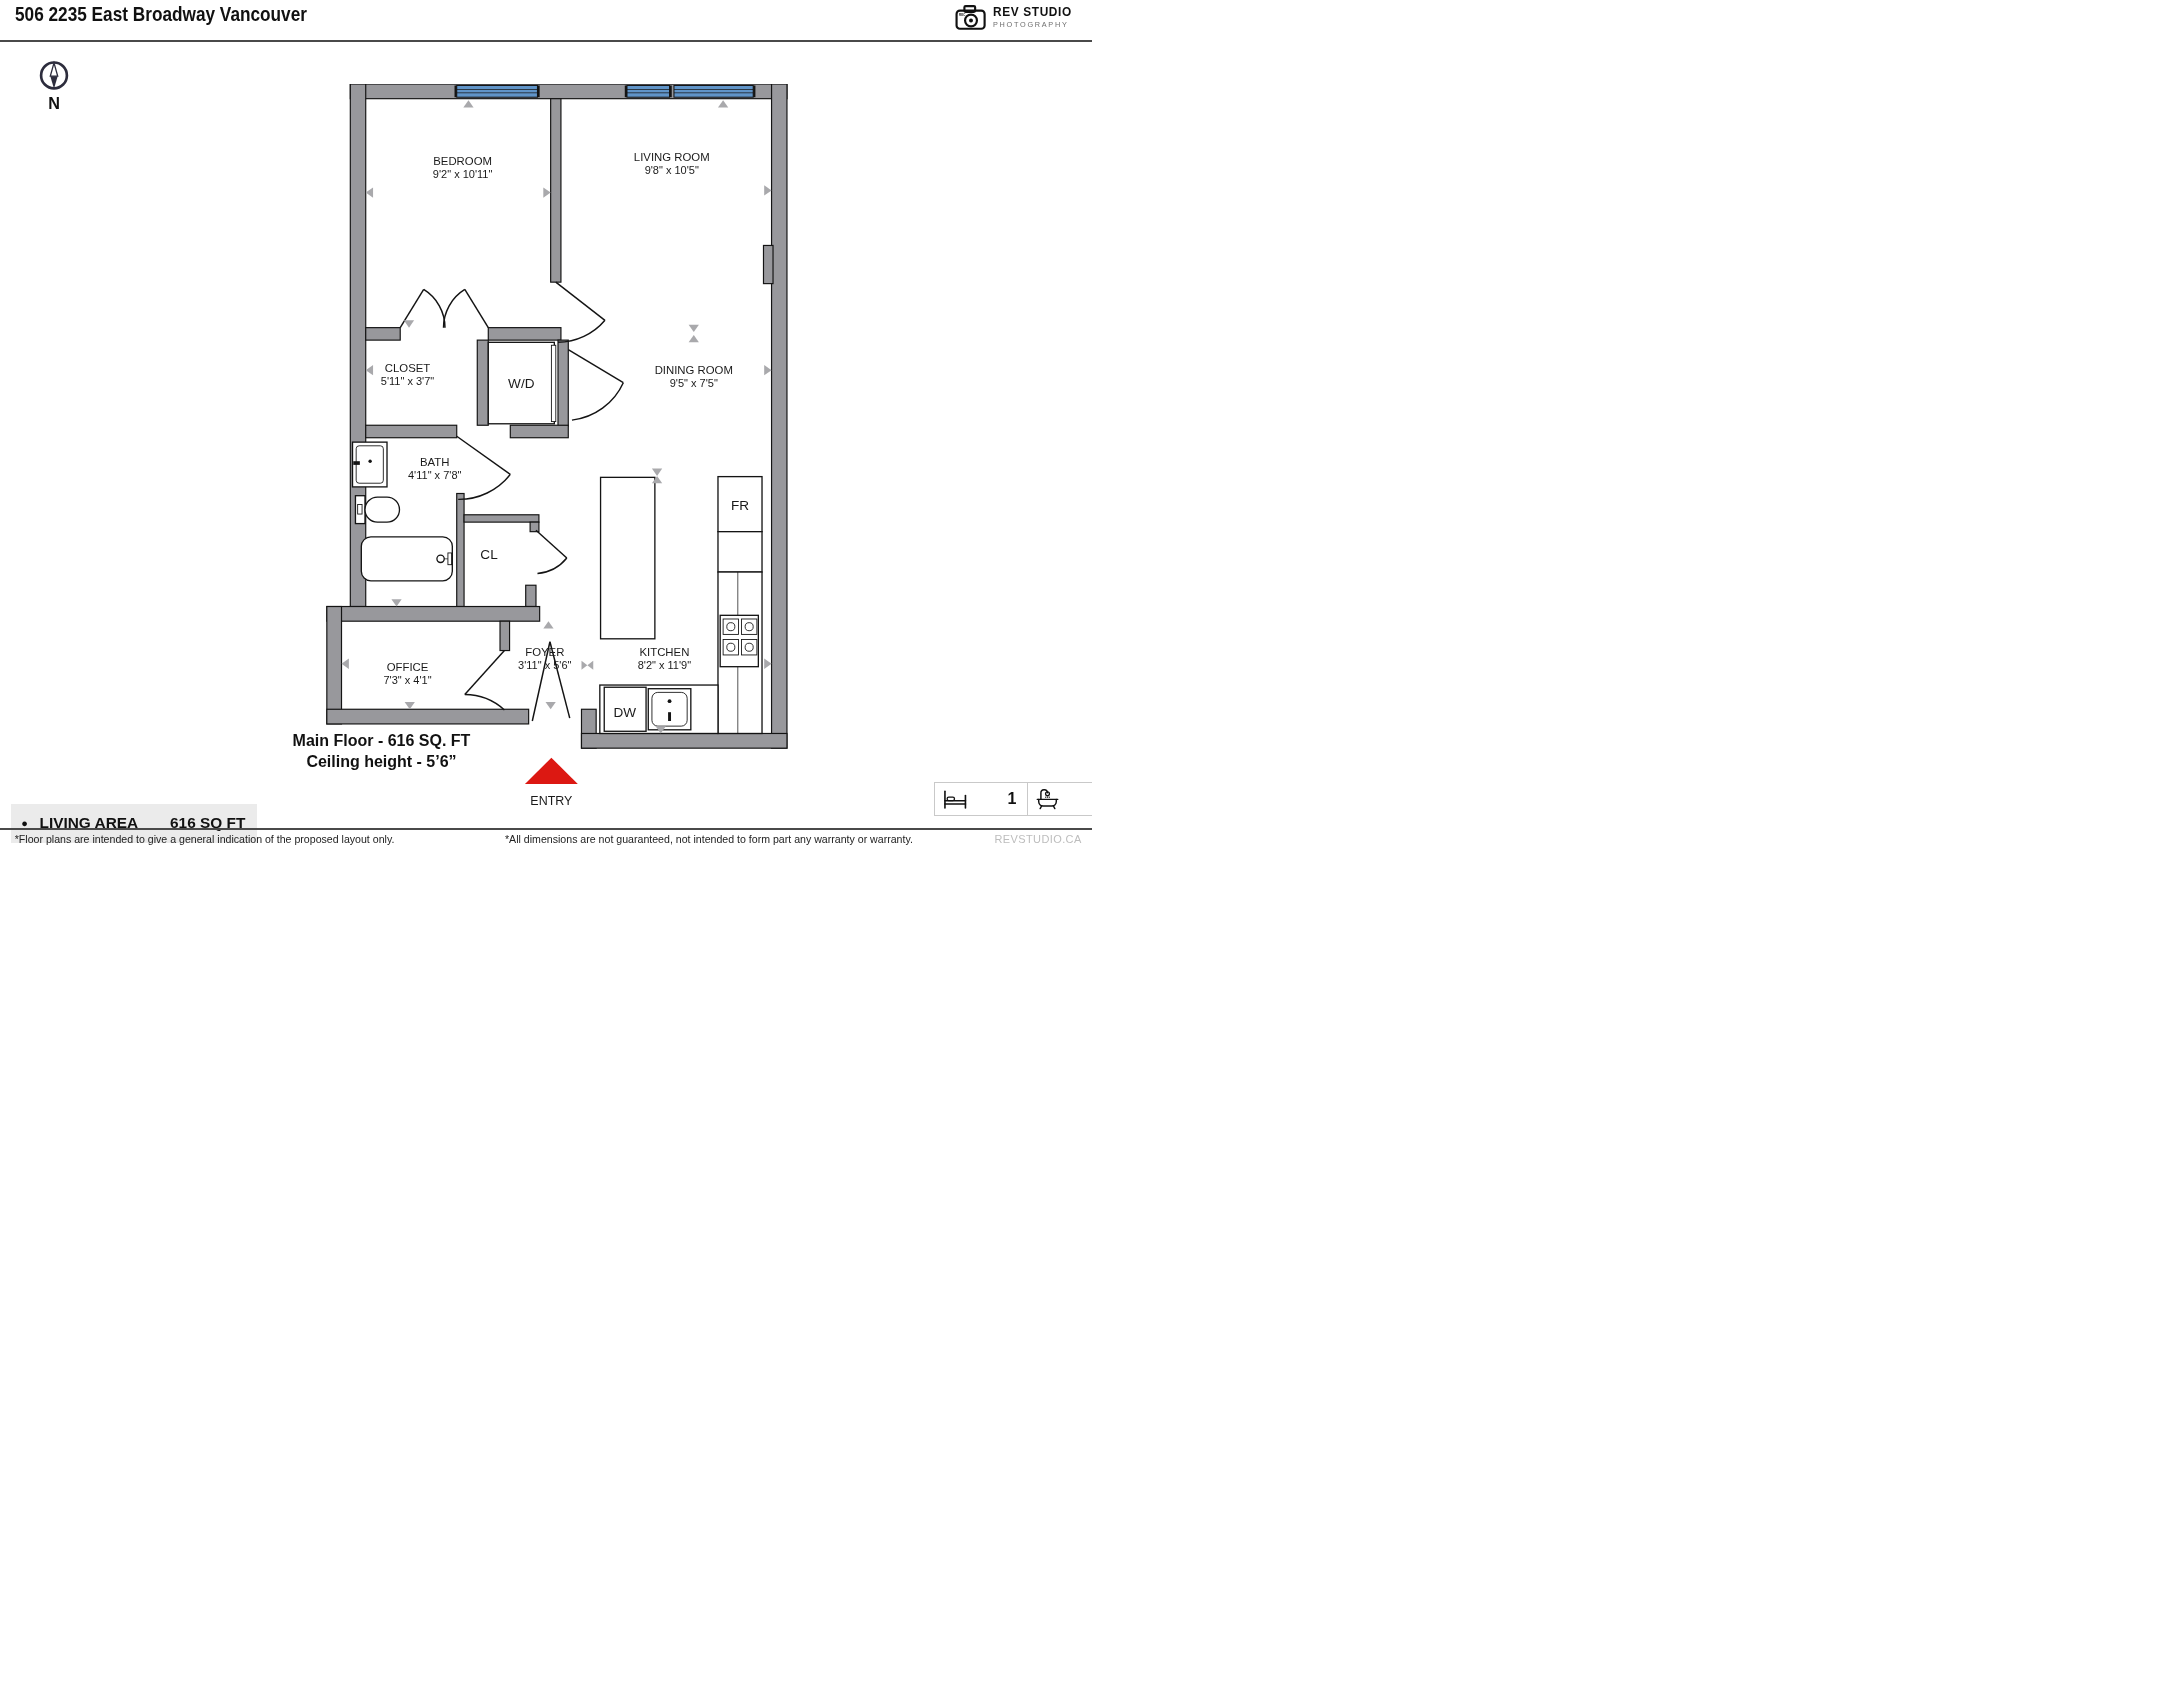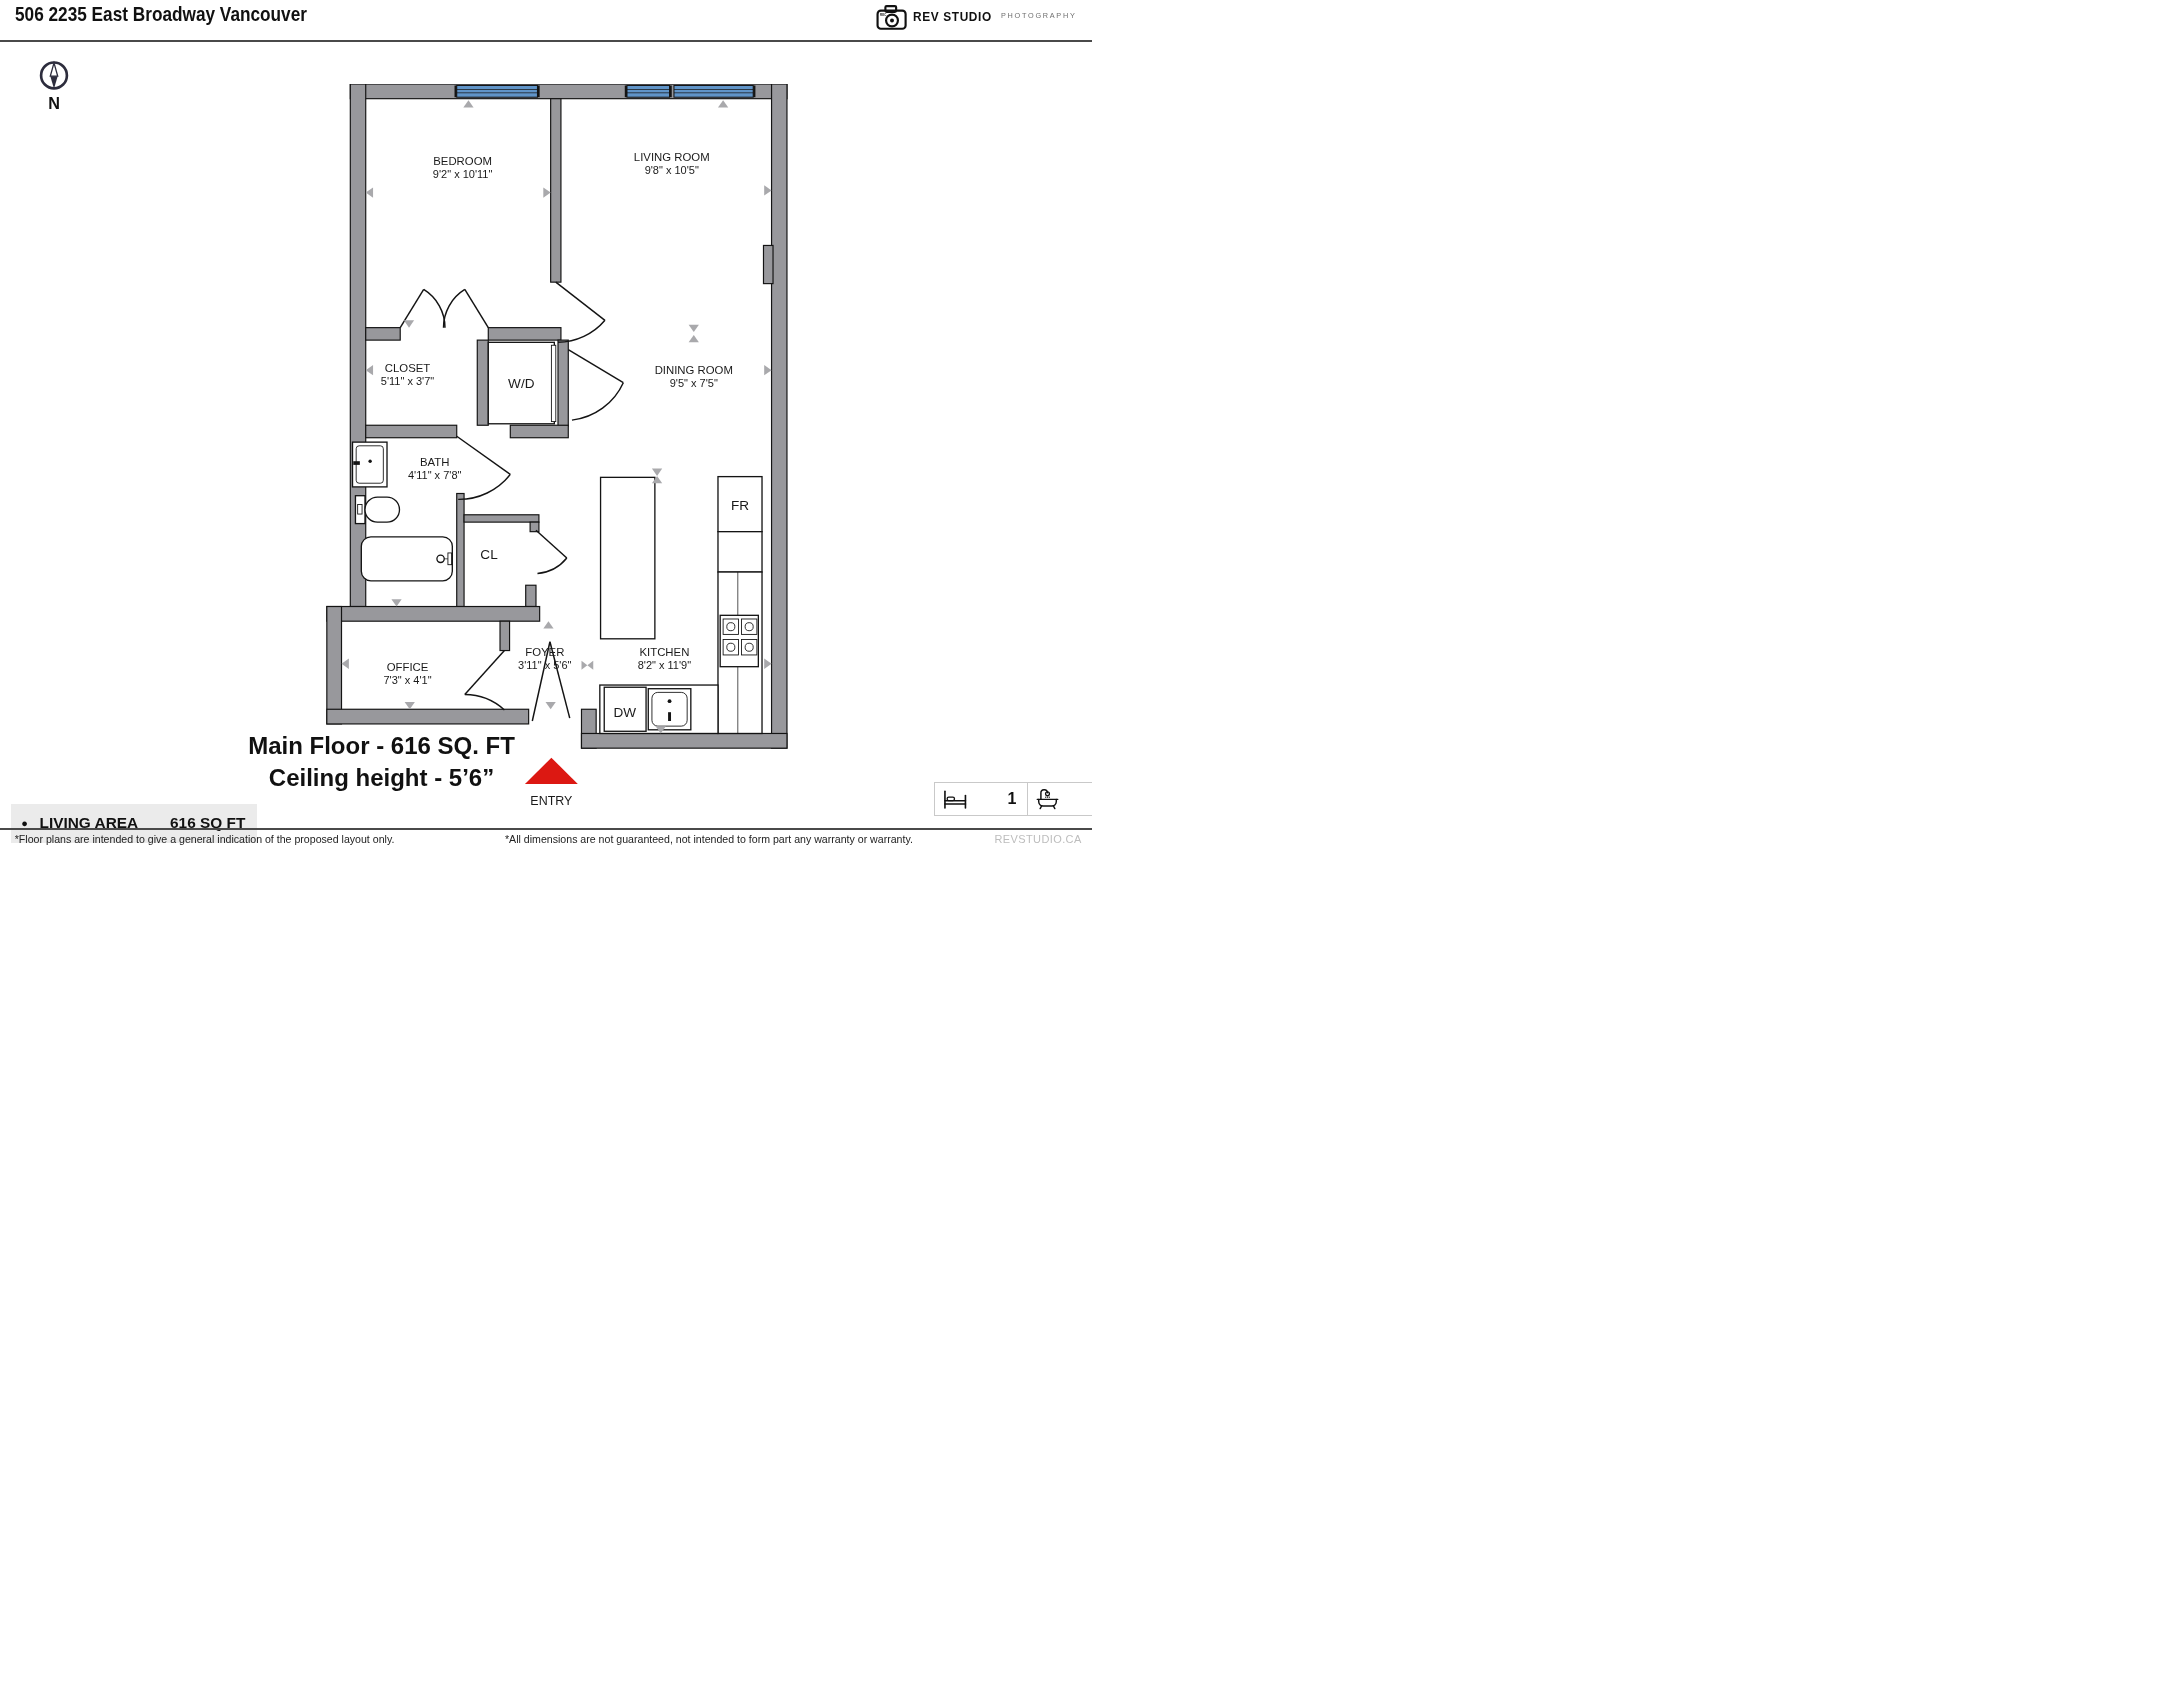--- a/index.html
+++ b/index.html
@@ -4,21 +4,21 @@
 <style>
   html,body{margin:0;padding:0;background:#fff;}
   body{width:1092px;height:845px;position:relative;overflow:hidden;
        font-family:"Liberation Sans", sans-serif;color:#111;}
 
   
   .title{position:absolute;left:14.7px;top:1.5px;font-size:21px;font-weight:bold;
          transform:scaleX(.82);transform-origin:left center;white-space:nowrap;letter-spacing:0px;}
   .hline{position:absolute;left:0;width:1092px;height:1.5px;background:#4a4a4a;}
   .logo{position:absolute;right:11.7px;top:3.7px;display:flex;align-items:center;gap:4.4px;}
-  .logo-text{display:flex;flex-direction:row;line-height:1;}
+  .logo-text{display:flex;flex-direction:column;line-height:1;}
   .logo-name{font-size:13.2px;font-weight:bold;letter-spacing:0.7px;transform:scaleX(.9);transform-origin:left;}
   .logo-sub{font-size:7.7px;color:#6e6e6e;letter-spacing:1.8px;margin-top:2.2px;transform:scaleX(.95);transform-origin:left;}
 
   
   .compass{position:absolute;left:37px;top:57px;}
 
   
   .plan{position:absolute;left:323px;top:84px;}
   .wall{fill:var(--wall-gray);stroke:#141414;stroke-width:1.6;}
   .sep{fill:#141414;}
@@ -29,21 +29,21 @@
   .door{fill:none;stroke:#141414;stroke-width:2;}
   .arrow{fill:var(--arrow-gray);}
   .lbl{font-family:"Liberation Sans",sans-serif;font-size:15.5px;fill:#1a1a1a;text-anchor:middle;}
   .dim{font-size:15px;}
   .big{font-size:18.5px;}
   .entrytri{fill:var(--entry-red);}
   .dot{fill:#141414;}
 
   
   .floor-note{position:absolute;left:235px;top:730px;width:293px;text-align:center;
-              font-size:24px;font-weight:bold;line-height:1.32;}
+              font-size:16px;font-weight:bold;line-height:1.32;}
 
   
   .legend{position:absolute;left:11px;top:768px;width:246px;margin-top:36px;}
   .legend-bar{background:var(--legend-bg);display:flex;justify-content:space-between;
               align-items:center;padding:10.3px 11.7px 10.3px 10.3px;font-weight:bold;font-size:15.4px;}
   .legend-row{display:flex;justify-content:space-between;align-items:flex-start;
               padding:8.8px 11.7px 0 10.3px;font-size:15.4px;}
   .bullet{font-size:11px;margin-right:7.3px;vertical-align:1.5px;}
 
   

